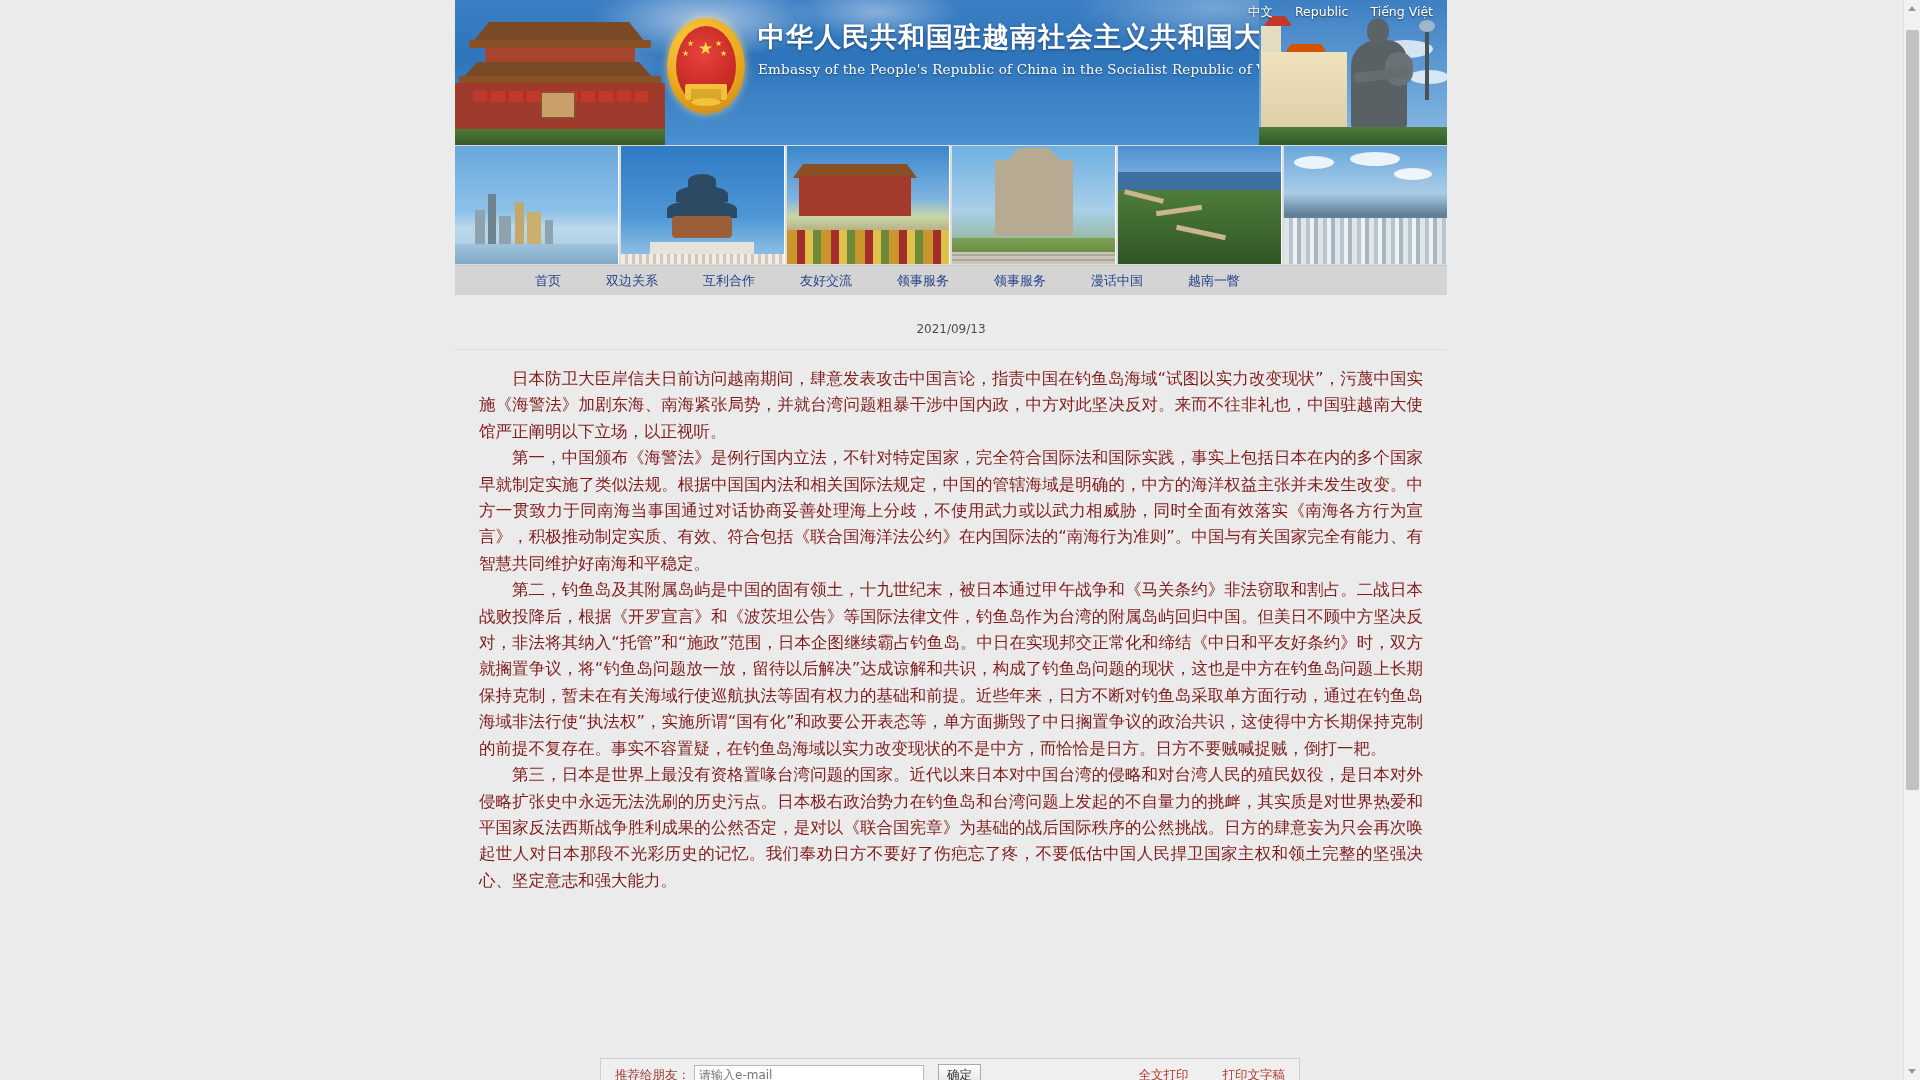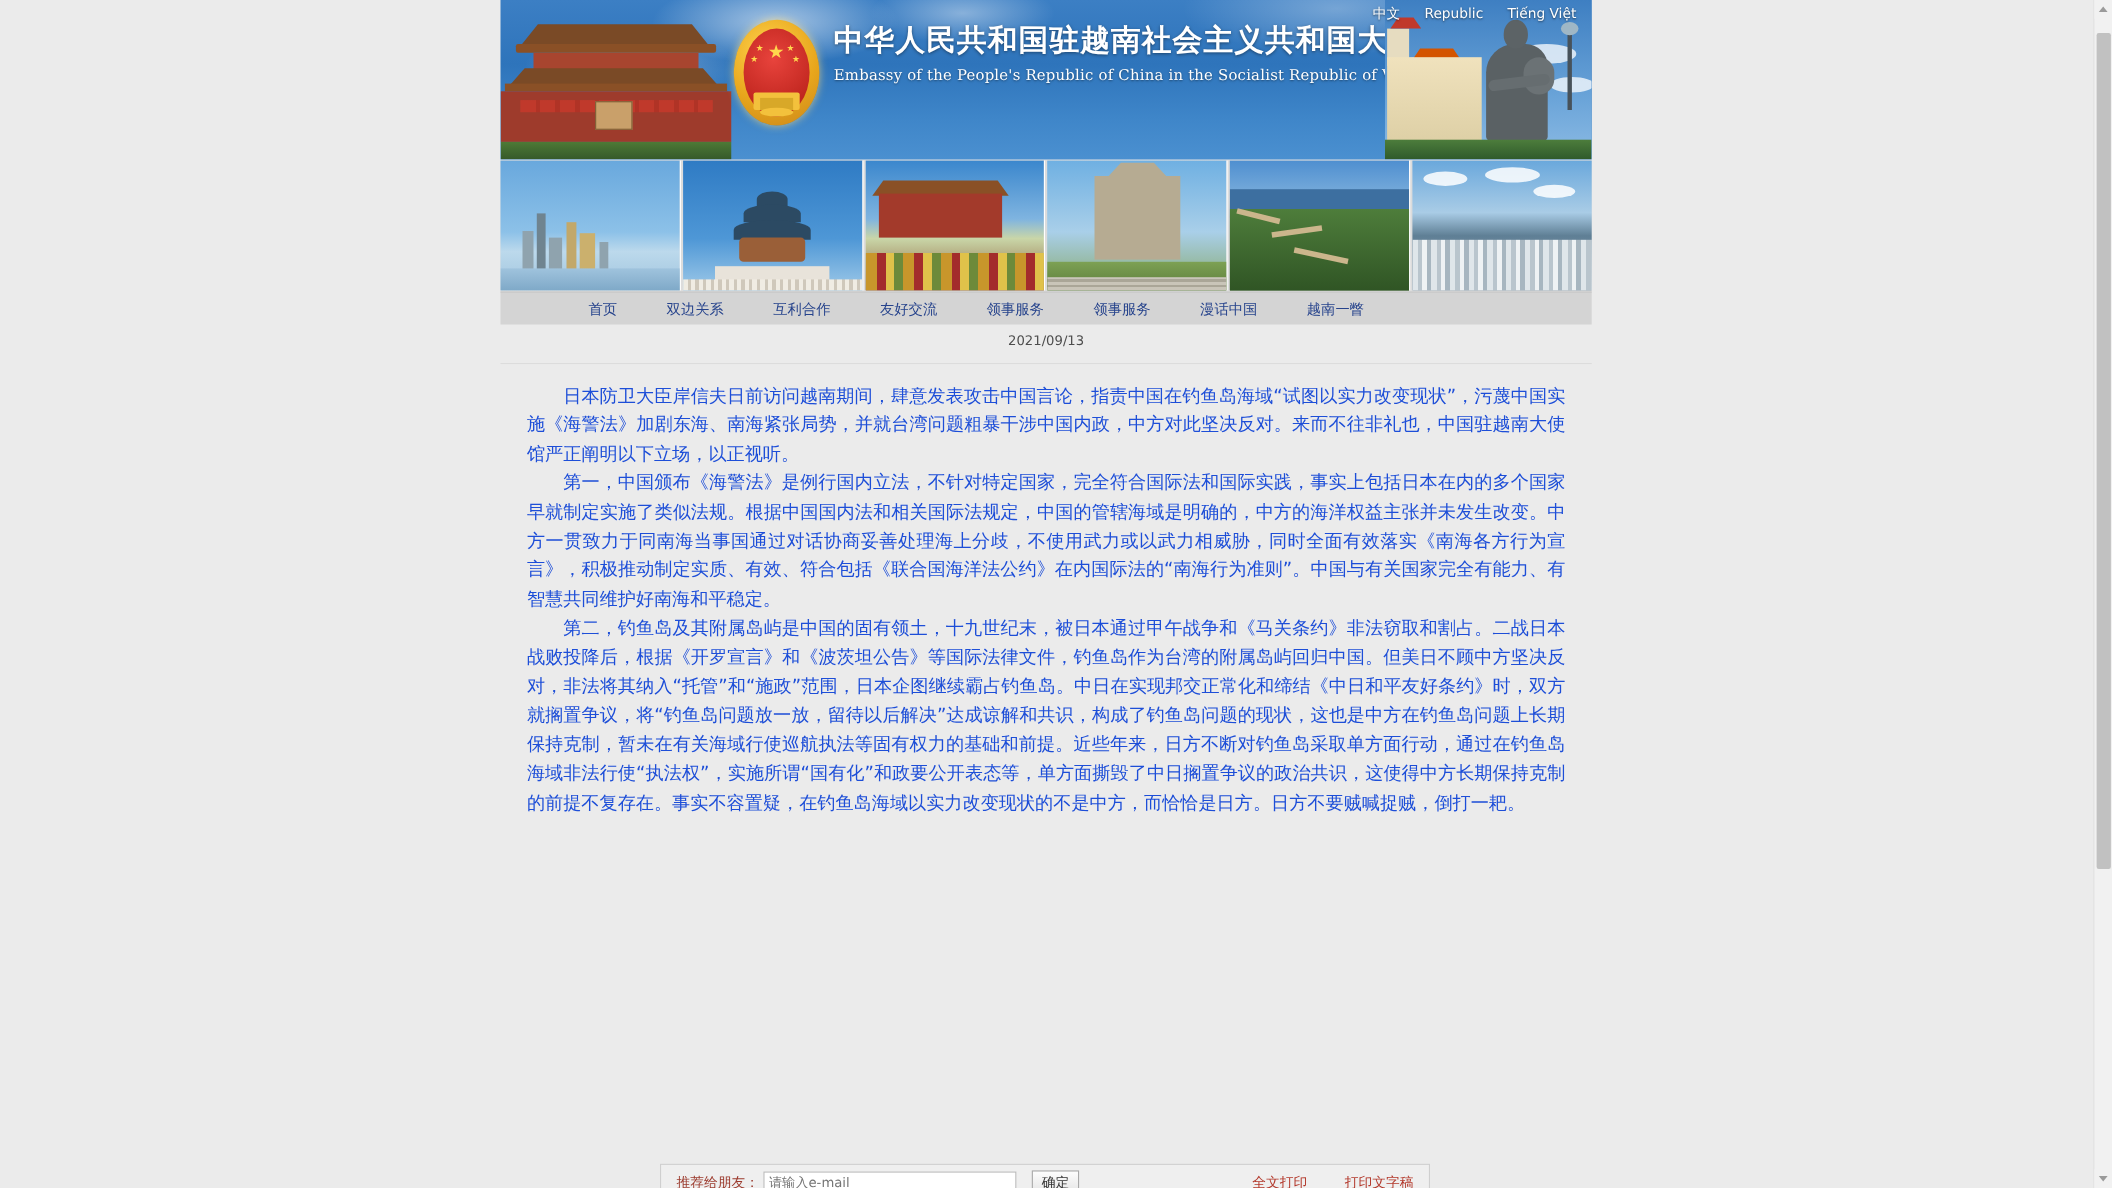--- a/index.html
+++ b/index.html
@@ -187,30 +187,30 @@
   .breadcrumb a { color:#7a6a4e; text-decoration:none; }
   .breadcrumb .sep { color:#8a8a8a; margin:0 4px; }
 
   .article-title {
     margin-top:22px; text-align:center;
     font-size:16.5px; font-weight:bold; color:#222;
     font-family:"DejaVu Sans","Liberation Sans",sans-serif;
     letter-spacing:.3px;
   }
   .article-date {
-    margin-top:8px; text-align:center; font-size:12px; color:#4d4d4d;
+    margin-top:27px; text-align:center; font-size:12px; color:#4d4d4d;
   }
   .divider { margin-top:13px; width:992px; height:1px; background:#dcdcdc; }
 
   .article-body {
     margin:16px auto 0 auto;
     width:944px;
     font-size:16.5px;
     line-height:26.4px;
-    color:#1d4ed8;
+    color:#7f1d1d;
     text-align:justify;
     font-family:"DejaVu Sans","Liberation Sans",sans-serif;
   }
   .article-body p { margin:0; text-indent:2em; }
 
   
   .toolbar {
     position:absolute; left:600px; top:1058px;
     width:700px; height:34px;
     background:#efefef; border:1px solid #cfcfcf;
@@ -360,20 +360,21 @@
 
     <div class="content">
 
       <div class="article-date">2021/09/13</div>
       <div class="divider"></div>
 
       <div class="article-body">
         <p>日本防卫大臣岸信夫日前访问越南期间，肆意发表攻击中国言论，指责中国在钓鱼岛海域“试图以实力改变现状”，污蔑中国实施《海警法》加剧东海、南海紧张局势，并就台湾问题粗暴干涉中国内政，中方对此坚决反对。来而不往非礼也，中国驻越南大使馆严正阐明以下立场，以正视听。</p>
         <p>第一，中国颁布《海警法》是例行国内立法，不针对特定国家，完全符合国际法和国际实践，事实上包括日本在内的多个国家早就制定实施了类似法规。根据中国国内法和相关国际法规定，中国的管辖海域是明确的，中方的海洋权益主张并未发生改变。中方一贯致力于同南海当事国通过对话协商妥善处理海上分歧，不使用武力或以武力相威胁，同时全面有效落实《南海各方行为宣言》，积极推动制定实质、有效、符合包括《联合国海洋法公约》在内国际法的“南海行为准则”。中国与有关国家完全有能力、有智慧共同维护好南海和平稳定。</p>
         <p>第二，钓鱼岛及其附属岛屿是中国的固有领土，十九世纪末，被日本通过甲午战争和《马关条约》非法窃取和割占。二战日本战败投降后，根据《开罗宣言》和《波茨坦公告》等国际法律文件，钓鱼岛作为台湾的附属岛屿回归中国。但美日不顾中方坚决反对，非法将其纳入“托管”和“施政”范围，日本企图继续霸占钓鱼岛。中日在实现邦交正常化和缔结《中日和平友好条约》时，双方就搁置争议，将“钓鱼岛问题放一放，留待以后解决”达成谅解和共识，构成了钓鱼岛问题的现状，这也是中方在钓鱼岛问题上长期保持克制，暂未在有关海域行使巡航执法等固有权力的基础和前提。近些年来，日方不断对钓鱼岛采取单方面行动，通过在钓鱼岛海域非法行使“执法权”，实施所谓“国有化”和政要公开表态等，单方面撕毁了中日搁置争议的政治共识，这使得中方长期保持克制的前提不复存在。事实不容置疑，在钓鱼岛海域以实力改变现状的不是中方，而恰恰是日方。日方不要贼喊捉贼，倒打一耙。</p>
+        <p>第三，日本是世界上最没有资格置喙台湾问题的国家。近代以来日本对中国台湾的侵略和对台湾人民的殖民奴役，是日本对外侵略扩张史中永远无法洗刷的历史污点。日本极右政治势力在钓鱼岛和台湾问题上发起的不自量力的挑衅，其实质是对世界热爱和平国家反法西斯战争胜利成果的公然否定，是对以《联合国宪章》为基础的战后国际秩序的公然挑战。日方的肆意妄为只会再次唤起世人对日本那段不光彩历史的记忆。我们奉劝日方不要好了伤疤忘了疼，不要低估中国人民捍卫国家主权和领土完整的坚强决心、坚定意志和强大能力。</p>
       </div>
     </div>
   </div>
 
   <div class="toolbar">
     <span class="lbl">推荐给朋友：</span>
     <input class="mail-input" type="text" placeholder="请输入e-mail" style="">
     <button class="ok-btn">确定</button>
     <span class="spacer"></span>
     <a href="#" class="print-link">全文打印</a>

